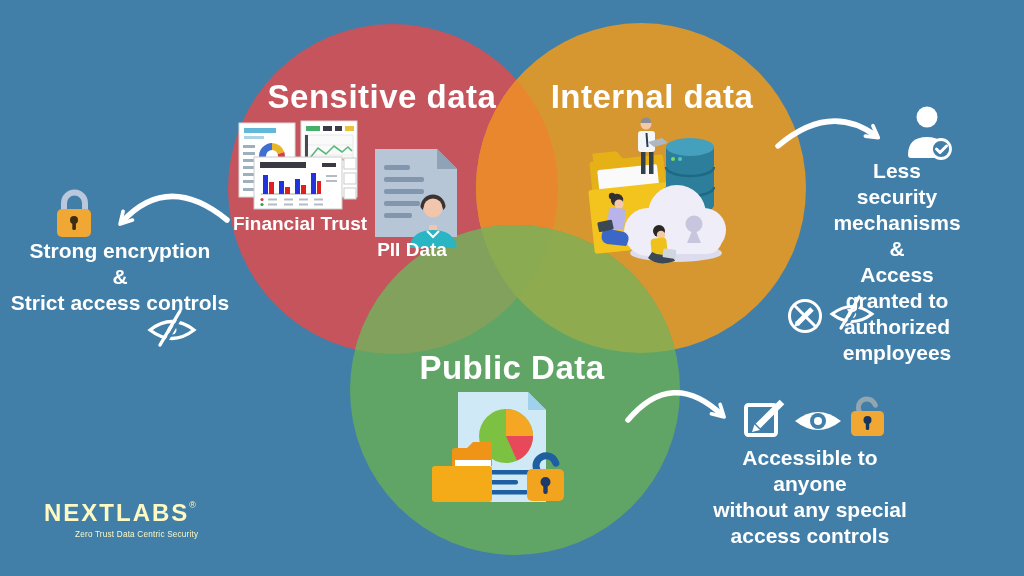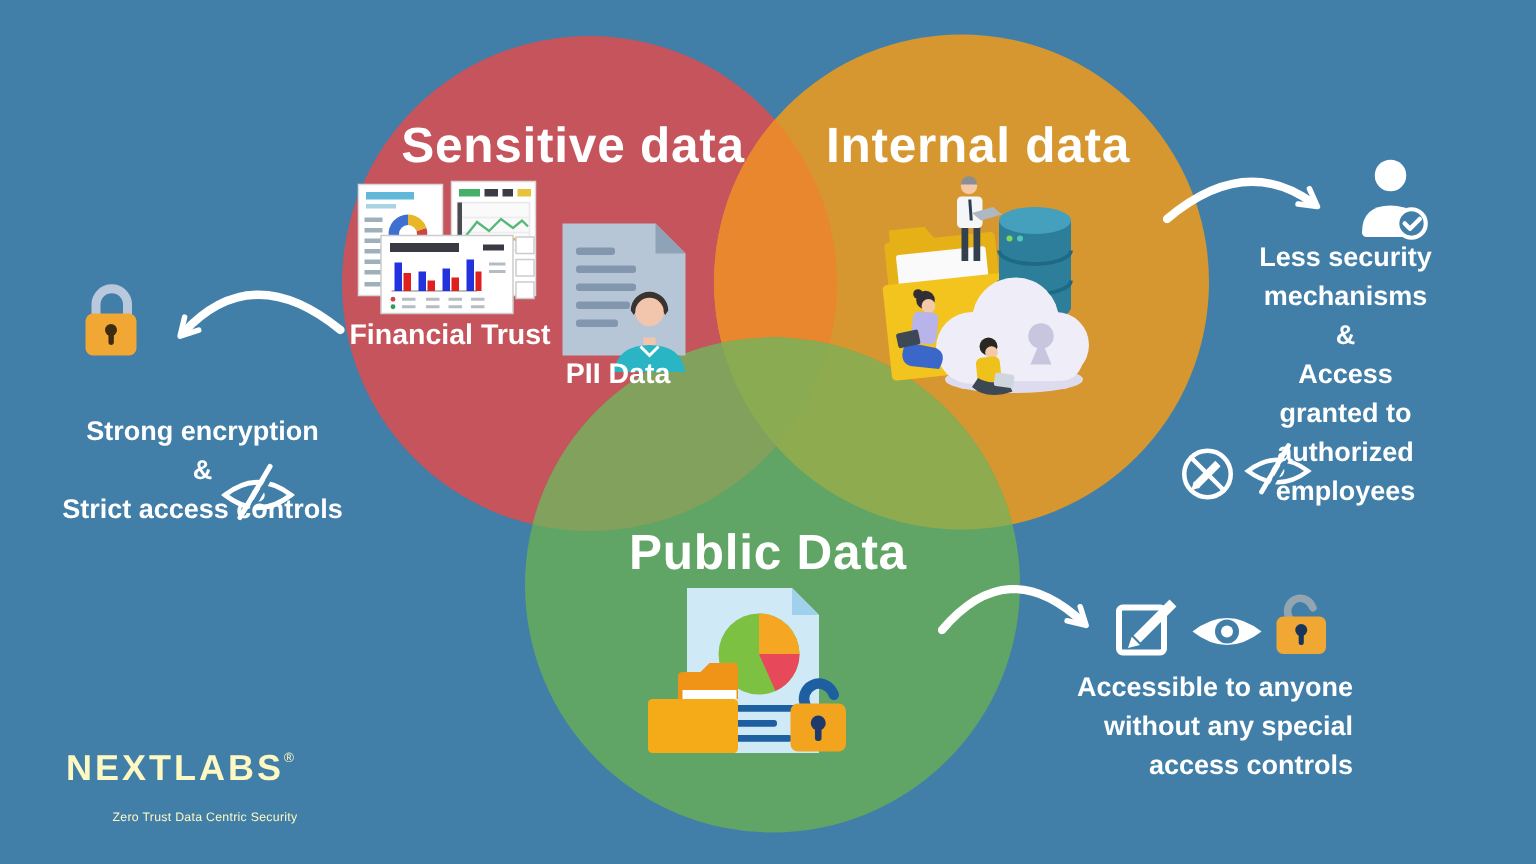--- a/index.html
+++ b/index.html
@@ -8,35 +8,35 @@
     background:#417fa9;
     font-family:"Liberation Sans", sans-serif;
   }
   #stage svg.layer { position:absolute; left:0; top:0; }
   .txt {
     position:absolute; color:#ffffff; font-weight:700; text-align:center;
     transform:translateX(-50%); white-space:pre-line; line-height:1.2;
   }
   .circle-title { font-size:33px; letter-spacing:0.5px; }
   .item-label { font-size:19px; }
-  .note { font-size:18px; line-height:26px; }
+  .note { font-size:21px; line-height:26px; }
   #title-sensitive { left:382px; top:77px; }
   #title-internal  { left:652px; top:77px; }
   #title-public    { left:512px; top:348px; }
   #label-financial { left:300px; top:213px; }
   #label-pii       { left:412px; top:239px; }
-  #note-left   { left:135px; top:238px;margin-top:36px; }
+  #note-left   { left:120px; top:238px; }
   #note-right  { left:897px; top:158px; }
-  #note-bottom { left:810px; top:445px;text-align:right; }
+  #note-bottom { left:810px; top:445px; }
   #logo {
     position:absolute; left:44px; top:501px; color:#fef9c3;
   }
   #logo .brand { font-size:24px; font-weight:700; letter-spacing:2px; line-height:1; }
   #logo .reg { font-size:9px; vertical-align:top; font-weight:400; }
-  #logo .tagline { font-size:8.2px; font-weight:400; letter-spacing:0.2px; padding-left:31px; margin-top:15px; }
+  #logo .tagline { font-size:8.2px; font-weight:400; letter-spacing:0.2px; padding-left:31px; margin-top:5px; }
 </style>
 </head>
 <body>
 
 <div id="stage">
 
 <svg class="layer" width="1024" height="576" viewBox="0 0 1024 576">
   <defs>
     <clipPath id="cpRed">
           <circle cx="393" cy="189" r="165"></circle>

